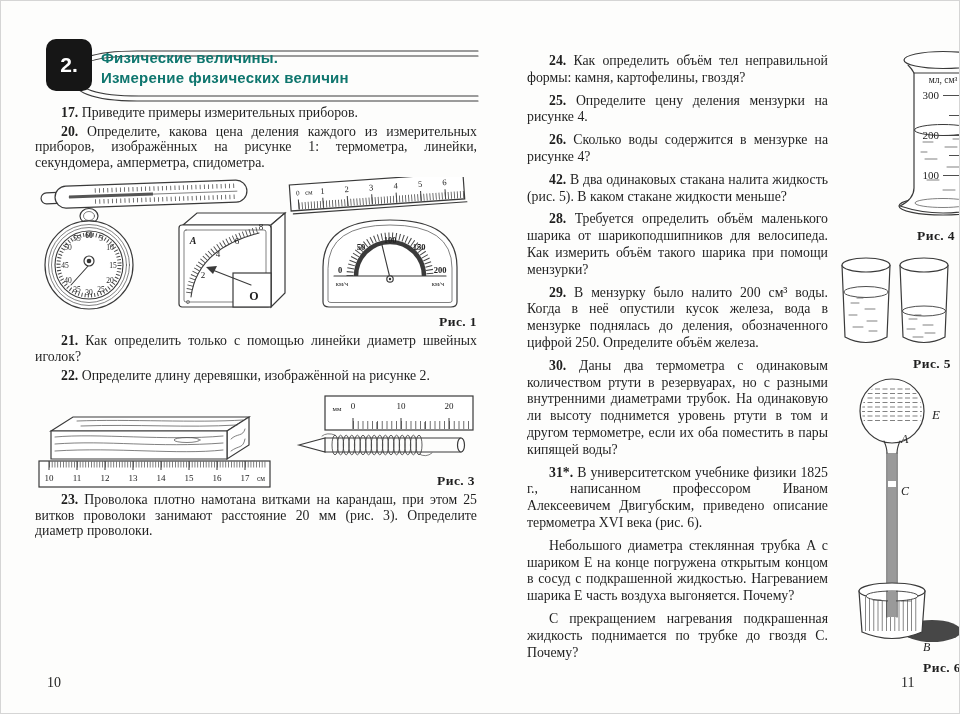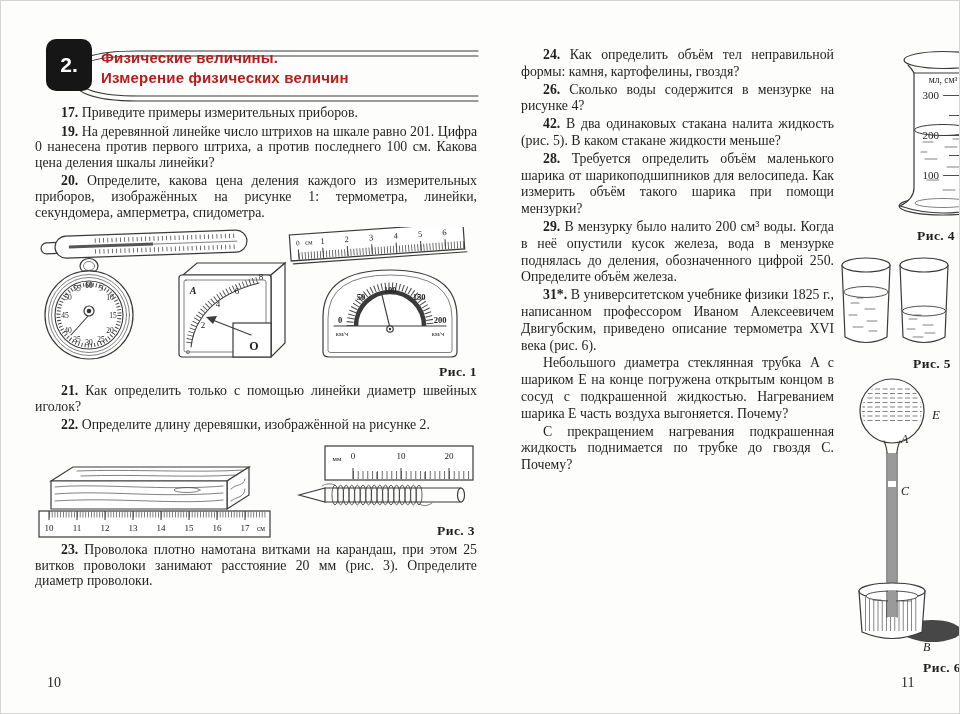--- a/index.html
+++ b/index.html
@@ -5,27 +5,27 @@
   html,body{margin:0;padding:0;background:#fff;}
   .sheet{position:relative;width:960px;height:714px;background:#fdfdfc;border:1px solid #d5d5d5;
          box-sizing:border-box;overflow:hidden;color:#1f1f1f;
          font-family:"Liberation Serif", serif;}
   
   .header-lines{position:absolute;left:40px;top:34px;}
   .chapter-box{position:absolute;left:45px;top:38px;width:46px;height:52px;background:#161616;
                border-radius:10px;display:flex;align-items:center;justify-content:center;
                color:#fff;font-family:"Liberation Sans",sans-serif;font-weight:bold;font-size:21px;}
   .chapter-title{position:absolute;left:100px;top:47px;font-family:"Liberation Sans",sans-serif;
-                 font-weight:bold;font-size:15px;line-height:20px;color:#b91c1c;letter-spacing:.2px;}
+                 font-weight:bold;font-size:15px;line-height:20px;color:#0f766e;letter-spacing:.2px;}
   
   .left-col{position:absolute;left:34px;top:104px;width:442px;}
   .left-col .prob{margin:0;text-align:justify;text-indent:26px;font-size:13.8px;line-height:15.6px;}
   .left-col .prob + .prob{margin-top:3px;}
   .right-col{position:absolute;left:520px;top:46px;width:313px;}
-  .right-col .prob{margin:0;text-align:justify;text-indent:22px;font-size:13.8px;line-height:16.8px;}
+  .right-col .prob{margin:6px;text-align:justify;text-indent:22px;font-size:13.8px;line-height:16.8px;}
   .right-col .prob + .prob{margin-top:1px;}
   .num{font-weight:bold;}
   .num:empty{display:none;}
   
   .figblock{margin:7px 0 3px;}
   .fig-caption{font-weight:bold;text-align:right;font-size:13.5px;margin-top:3px;letter-spacing:.4px;}
   .figrow{display:flex;justify-content:space-between;align-items:flex-end;margin:7px 2px 3px;}
   .figcell{text-align:center;}
   .absfig{position:absolute;}
   svg{display:block;}
@@ -47,21 +47,20 @@
   <div class="chapter-box">
     <span>2.</span>
   </div>
   <div class="chapter-title">
     <div>Физические величины.</div>
     <div>Измерение физических величин</div>
   </div>
 
   <div class="left-col">
     <p class="prob"><b class="num">17.</b> <span>Приведите примеры измерительных приборов.</span></p>
-    <p class="prob"><b class="num">19.</b> <span>На деревянной линейке число штрихов на шкале равно 201. Цифра 0 нанесена против первого штриха, а против последнего 100 см. Какова цена деления шкалы линейки?</span></p>
     <p class="prob"><b class="num">20.</b> <span>Определите, какова цена деления каждого из измерительных приборов, изображённых на рисунке 1: термометра, линейки, секундомера, амперметра, спидометра.</span></p>
 
     <div class="figblock">
       <svg width="442" height="134" viewBox="0 0 442 134">
 
         <g transform="translate(6,6) rotate(-2 0 14)">
           <rect class="fw" x="0" y="10" width="22" height="11" rx="5.5"></rect>
           <rect class="fw" x="14" y="4" width="192" height="22" rx="11"></rect>
           <line class="thin" x1="28" y1="15" x2="196" y2="15"></line>
           <line x1="28" y1="15" x2="112" y2="15" stroke="#555" stroke-width="3"></line>
@@ -255,24 +254,26 @@
       </div>
     </div>
 
     <p class="prob"><b class="num">23.</b> <span>Проволока плотно намотана витками на карандаш, при этом 25 витков проволоки занимают расстояние 20 мм (рис. 3). Определите диаметр проволоки.</span></p>
   </div>
 
   <div class="pagenum" style="left:46px;top:674px;">10</div>
 
   <div class="right-col">
     <p class="prob"><b class="num">24.</b> <span>Как определить объём тел неправильной формы: камня, картофелины, гвоздя?</span></p>
+    <p class="prob"><b class="num">25.</b> <span>Определите цену деления мензурки на рисунке 4.</span></p>
     <p class="prob"><b class="num">26.</b> <span>Сколько воды содержится в мензурке на рисунке 4?</span></p>
     <p class="prob"><b class="num">42.</b> <span>В два одинаковых стакана налита жидкость (рис. 5). В каком стакане жидкости меньше?</span></p>
     <p class="prob"><b class="num">28.</b> <span>Требуется определить объём маленького шарика от шарикоподшипников для велосипеда. Как измерить объём такого шарика при помощи мензурки?</span></p>
     <p class="prob"><b class="num">29.</b> <span>В мензурку было налито 200 см³ воды. Когда в неё опустили кусок железа, вода в мензурке поднялась до деления, обозначенного цифрой 250. Определите объём железа.</span></p>
+    <p class="prob"><b class="num">30.</b> <span>Даны два термометра с одинаковым количеством ртути в резервуарах, но с разными внутренними диаметрами трубок. На одинаковую ли высоту поднимется уровень ртути в том и другом термометре, если их оба поместить в пары кипящей воды?</span></p>
     <p class="prob"><b class="num">31*.</b> <span>В университетском учебнике физики 1825 г., написанном профессором Иваном Алексеевичем Двигубским, приведено описание термометра XVI века (рис. 6).</span></p>
     <p class="prob"> <span>Небольшого диаметра стеклянная трубка A с шариком E на конце погружена открытым концом в сосуд с подкрашенной жидкостью. Нагреванием шарика E часть воздуха выгоняется. Почему?</span></p>
     <p class="prob"> <span>С прекращением нагревания подкрашенная жидкость поднимается по трубке до гвоздя C. Почему?</span></p>
   </div>
 
   <div class="absfig" style="left:884px;top:46px;">
     <svg width="118" height="174" viewBox="0 0 118 174">
       <ellipse class="fw" cx="58" cy="13" rx="39" ry="8.5" stroke-width="1.3"></ellipse>
       <path class="ln" d="M23,18 Q27,22 29,26"></path>
       <path class="ln" d="M93,18 Q89,22 87,26"></path>

